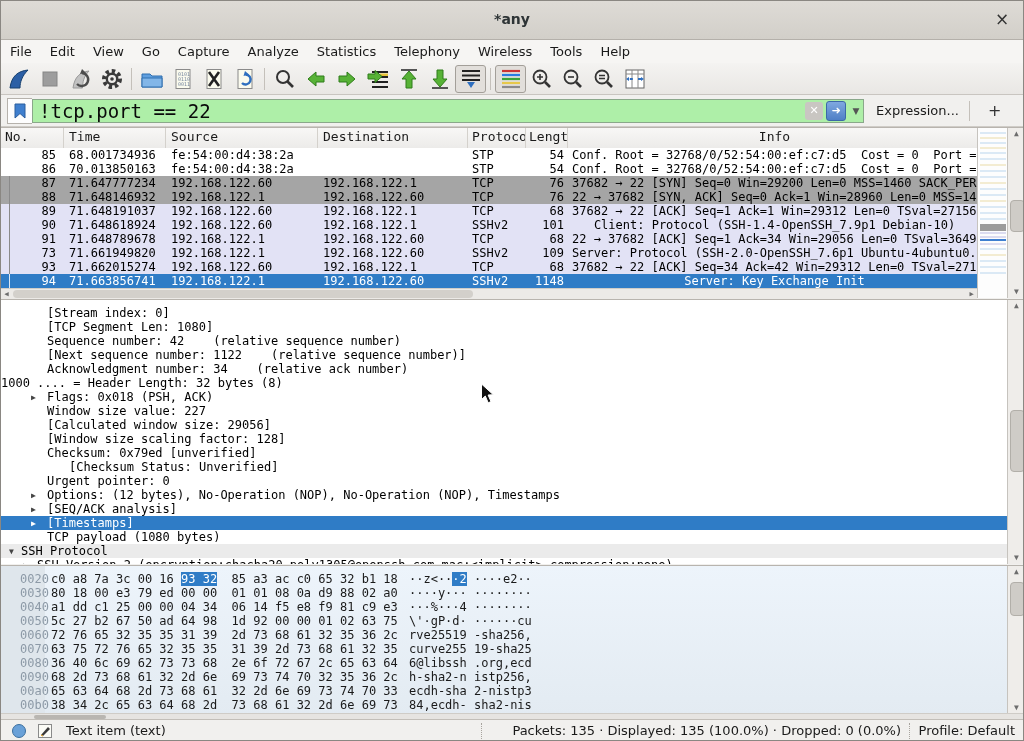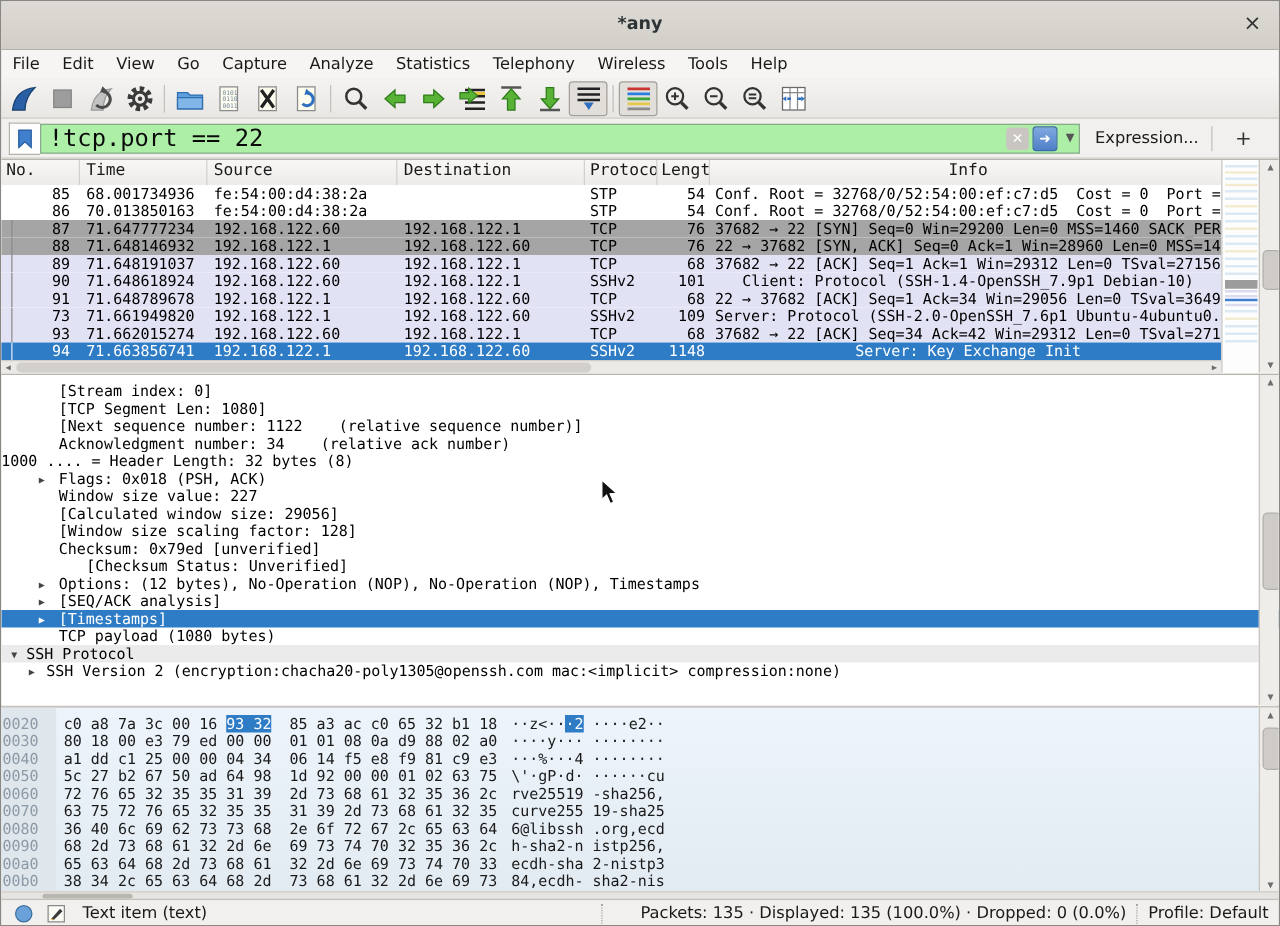--- a/index.html
+++ b/index.html
@@ -91,21 +91,21 @@
   .drow .arr{position:absolute;font-size:8px;color:#444;top:1px;}
   .drow.sel{background:#2f7cc6;color:#fff;}
   .drow.sel .arr{color:#fff;}
   .drow.shade{background:#ebebeb;}
 
   
   #hexpane{position:absolute;left:0;top:564px;width:100%;height:148px;
     background:linear-gradient(#edf4fb,#e3ebf2);border-top:1px solid #b8b4ae;overflow:hidden;}
   #hexoffband{position:absolute;left:0;top:0;bottom:0;width:44px;background:#dfe6ec;}
   .xrow{height:14px;line-height:14px;font-size:12px;position:relative;white-space:pre;}
-  .xoff{position:absolute;left:1px;color:#8d9aa7;}
+  .xoff{position:absolute;left:19px;color:#8d9aa7;}
   .xhex{position:absolute;left:50px;color:#1a1a1a;}
   .xasc{position:absolute;left:408px;color:#1a1a1a;}
   .hl{background:#2f7cc6;color:#fff;}
 
   #thinstrip{position:absolute;left:0;top:712px;width:100%;height:6px;background:#e6e4e1;border-top:1px solid #cfccc7;}
   #thinthumb{position:absolute;left:33px;top:1px;width:72px;height:4px;background:#b9b6b1;border-radius:2px;}
 
   
   #statusbar{position:absolute;left:0;top:718px;width:100%;height:23px;background:#f1f0ee;
     border-top:1px solid #c2beb8;font-size:13px;color:#1a1a1a;}
@@ -411,29 +411,31 @@
       <span class="varrow" style="top:0;">▲</span>
       <div class="vthumb" style="top:72px;height:30px;"></div>
       <span class="varrow" style="bottom:0;">▼</span>
     </div>
   </div>
 
   <div id="details" class="mono">
     <div id="drows" style="padding-top:6px;">
         <div class="drow"><span style="padding-left: 46px; display: inline-block;">[Stream index: 0]</span></div>
         <div class="drow"><span style="padding-left: 46px; display: inline-block;">[TCP Segment Len: 1080]</span></div>
+        <div class="drow"><span style="padding-left: 46px; display: inline-block;">Sequence number: 42    (relative sequence number)</span></div>
         <div class="drow"><span style="padding-left: 46px; display: inline-block;">[Next sequence number: 1122    (relative sequence number)]</span></div>
         <div class="drow"><span style="padding-left: 46px; display: inline-block;">Acknowledgment number: 34    (relative ack number)</span></div>
         <div class="drow"><span style="display: inline-block;">1000 .... = Header Length: 32 bytes (8)</span></div>
         <div class="drow"><span class="arr" style="left: 30px;">▶</span><span style="padding-left: 46px; display: inline-block;">Flags: 0x018 (PSH, ACK)</span></div>
         <div class="drow"><span style="padding-left: 46px; display: inline-block;">Window size value: 227</span></div>
         <div class="drow"><span style="padding-left: 46px; display: inline-block;">[Calculated window size: 29056]</span></div>
         <div class="drow"><span style="padding-left: 46px; display: inline-block;">[Window size scaling factor: 128]</span></div>
         <div class="drow"><span style="padding-left: 46px; display: inline-block;">Checksum: 0x79ed [unverified]</span></div>
         <div class="drow"><span style="padding-left: 68px; display: inline-block;">[Checksum Status: Unverified]</span></div>
+        <div class="drow"><span style="padding-left: 46px; display: inline-block;">Urgent pointer: 0</span></div>
         <div class="drow"><span class="arr" style="left: 30px;">▶</span><span style="padding-left: 46px; display: inline-block;">Options: (12 bytes), No-Operation (NOP), No-Operation (NOP), Timestamps</span></div>
         <div class="drow"><span class="arr" style="left: 30px;">▶</span><span style="padding-left: 46px; display: inline-block;">[SEQ/ACK analysis]</span></div>
         <div class="drow sel"><span class="arr" style="left: 30px;">▶</span><span style="padding-left: 46px; display: inline-block;">[Timestamps]</span></div>
         <div class="drow"><span style="padding-left: 46px; display: inline-block;">TCP payload (1080 bytes)</span></div>
         <div class="drow shade"><span class="arr" style="left: 8px;">▼</span><span style="padding-left: 20px; display: inline-block;">SSH Protocol</span></div>
         <div class="drow"><span class="arr" style="left: 22px;">▶</span><span style="padding-left: 36px; display: inline-block;">SSH Version 2 (encryption:chacha20-poly1305@openssh.com mac:&lt;implicit&gt; compression:none)</span></div>
       </div>
     <div class="vscroll" style="left:1006px;top:0;height:264px;">
       <span class="varrow" style="top:0;">▲</span>
       <div class="vthumb" style="top:110px;height:60px;"></div>

